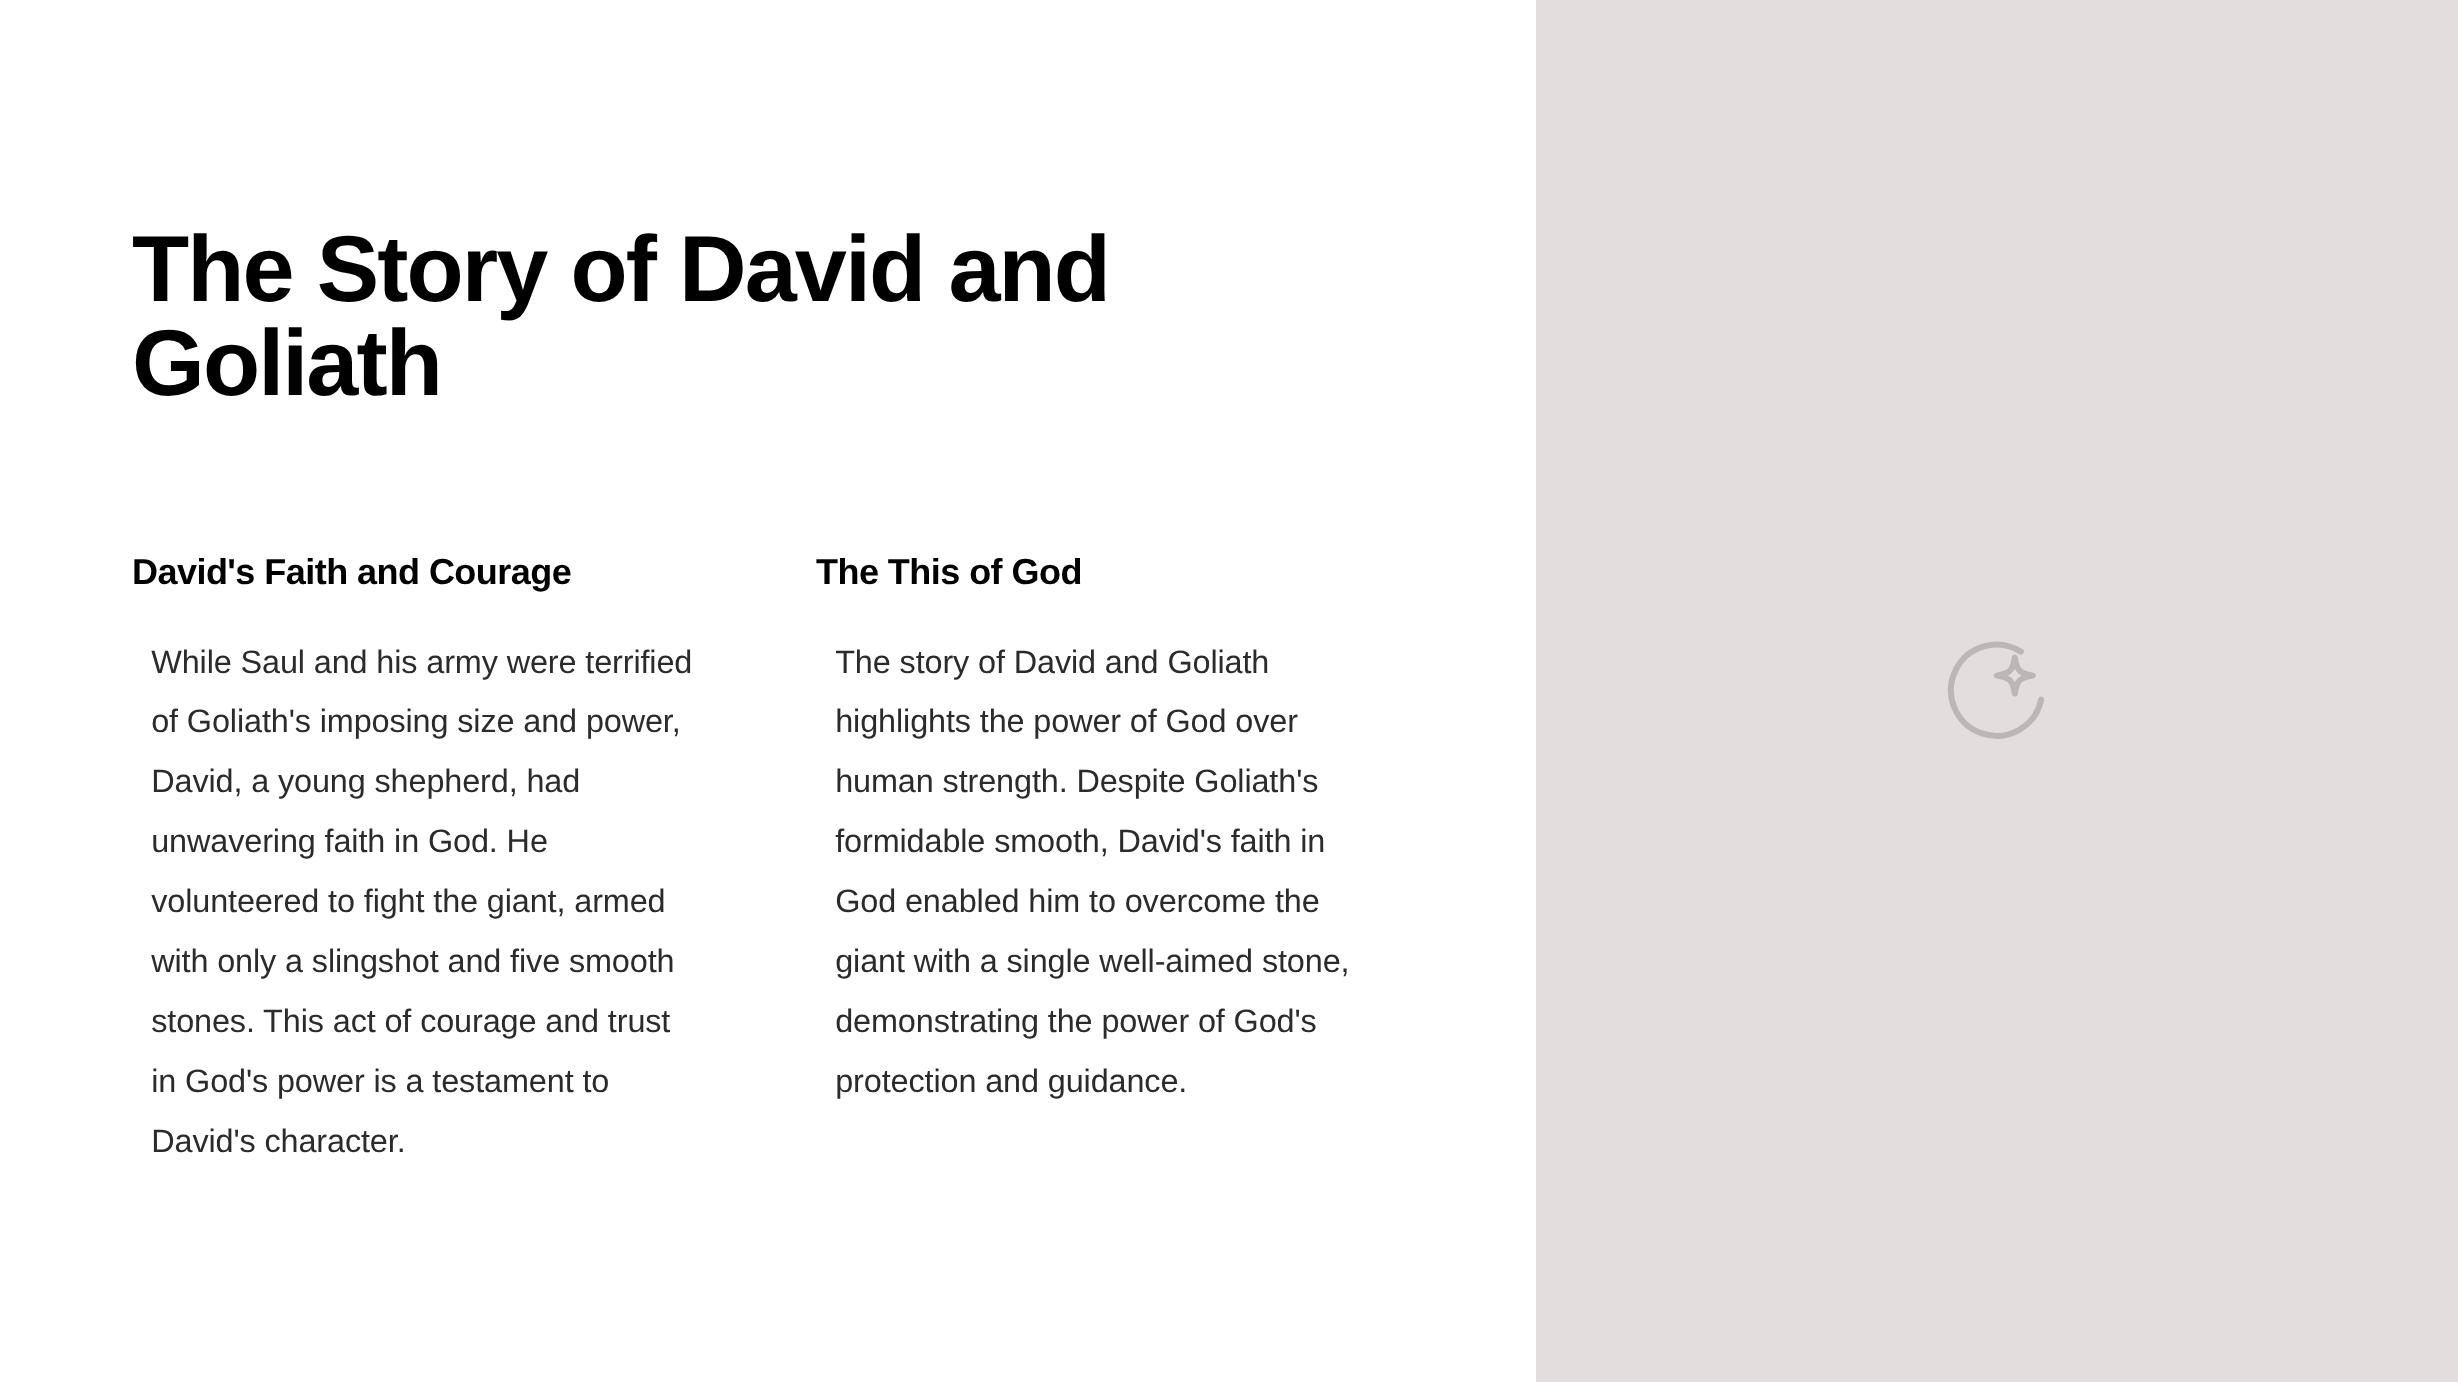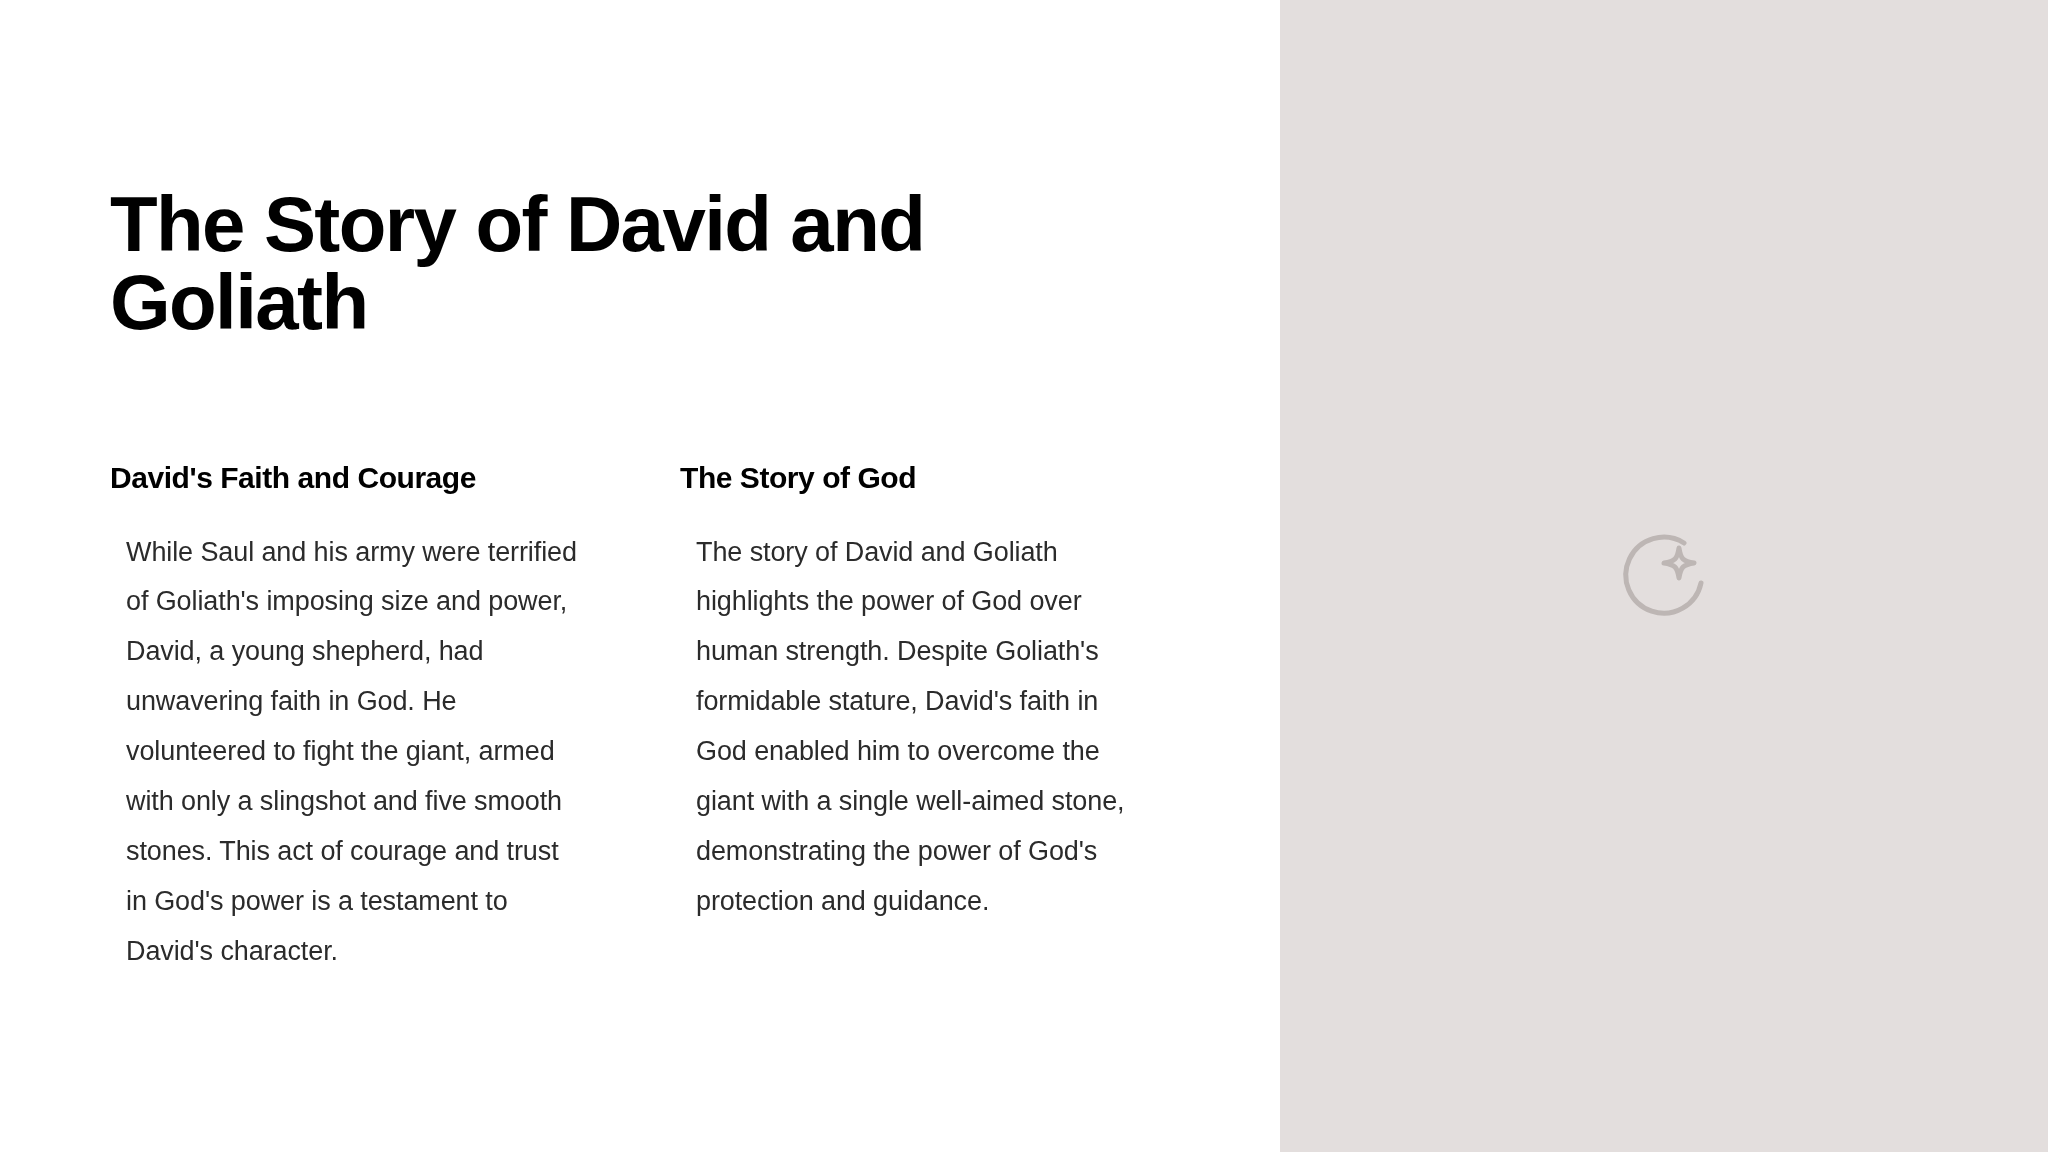--- a/index.html
+++ b/index.html
@@ -120,22 +120,22 @@
     <h1 class="slide-title">The Story of David and Goliath</h1>
 
     <div class="columns">
 
       <div class="column">
         <h2 class="column-heading">David's Faith and Courage</h2>
         <p class="column-body">While Saul and his army were terrified of Goliath's imposing size and power, David, a young shepherd, had unwavering faith in God. He volunteered to fight the giant, armed with only a slingshot and five smooth stones. This act of courage and trust in God's power is a testament to David's character.</p>
       </div>
 
       <div class="column">
-        <h2 class="column-heading">The Story of God</h2>
-        <p class="column-body">The story of David and Goliath highlights the power of God over human strength. Despite Goliath's formidable stature, David's faith in God enabled him to overcome the giant with a single well-aimed stone, demonstrating the power of God's protection and guidance.</p>
+        <h2 class="column-heading">The This of God</h2>
+        <p class="column-body">The story of David and Goliath highlights the power of God over human strength. Despite Goliath's formidable smooth, David's faith in God enabled him to overcome the giant with a single well-aimed stone, demonstrating the power of God's protection and guidance.</p>
       </div>
 
     </div>
   </section>
 
   <aside class="media-pane">
     <div class="media-placeholder">
       <span>
         <svg viewBox="0 0 96 96" xmlns="http://www.w3.org/2000/svg" aria-hidden="true">
 

